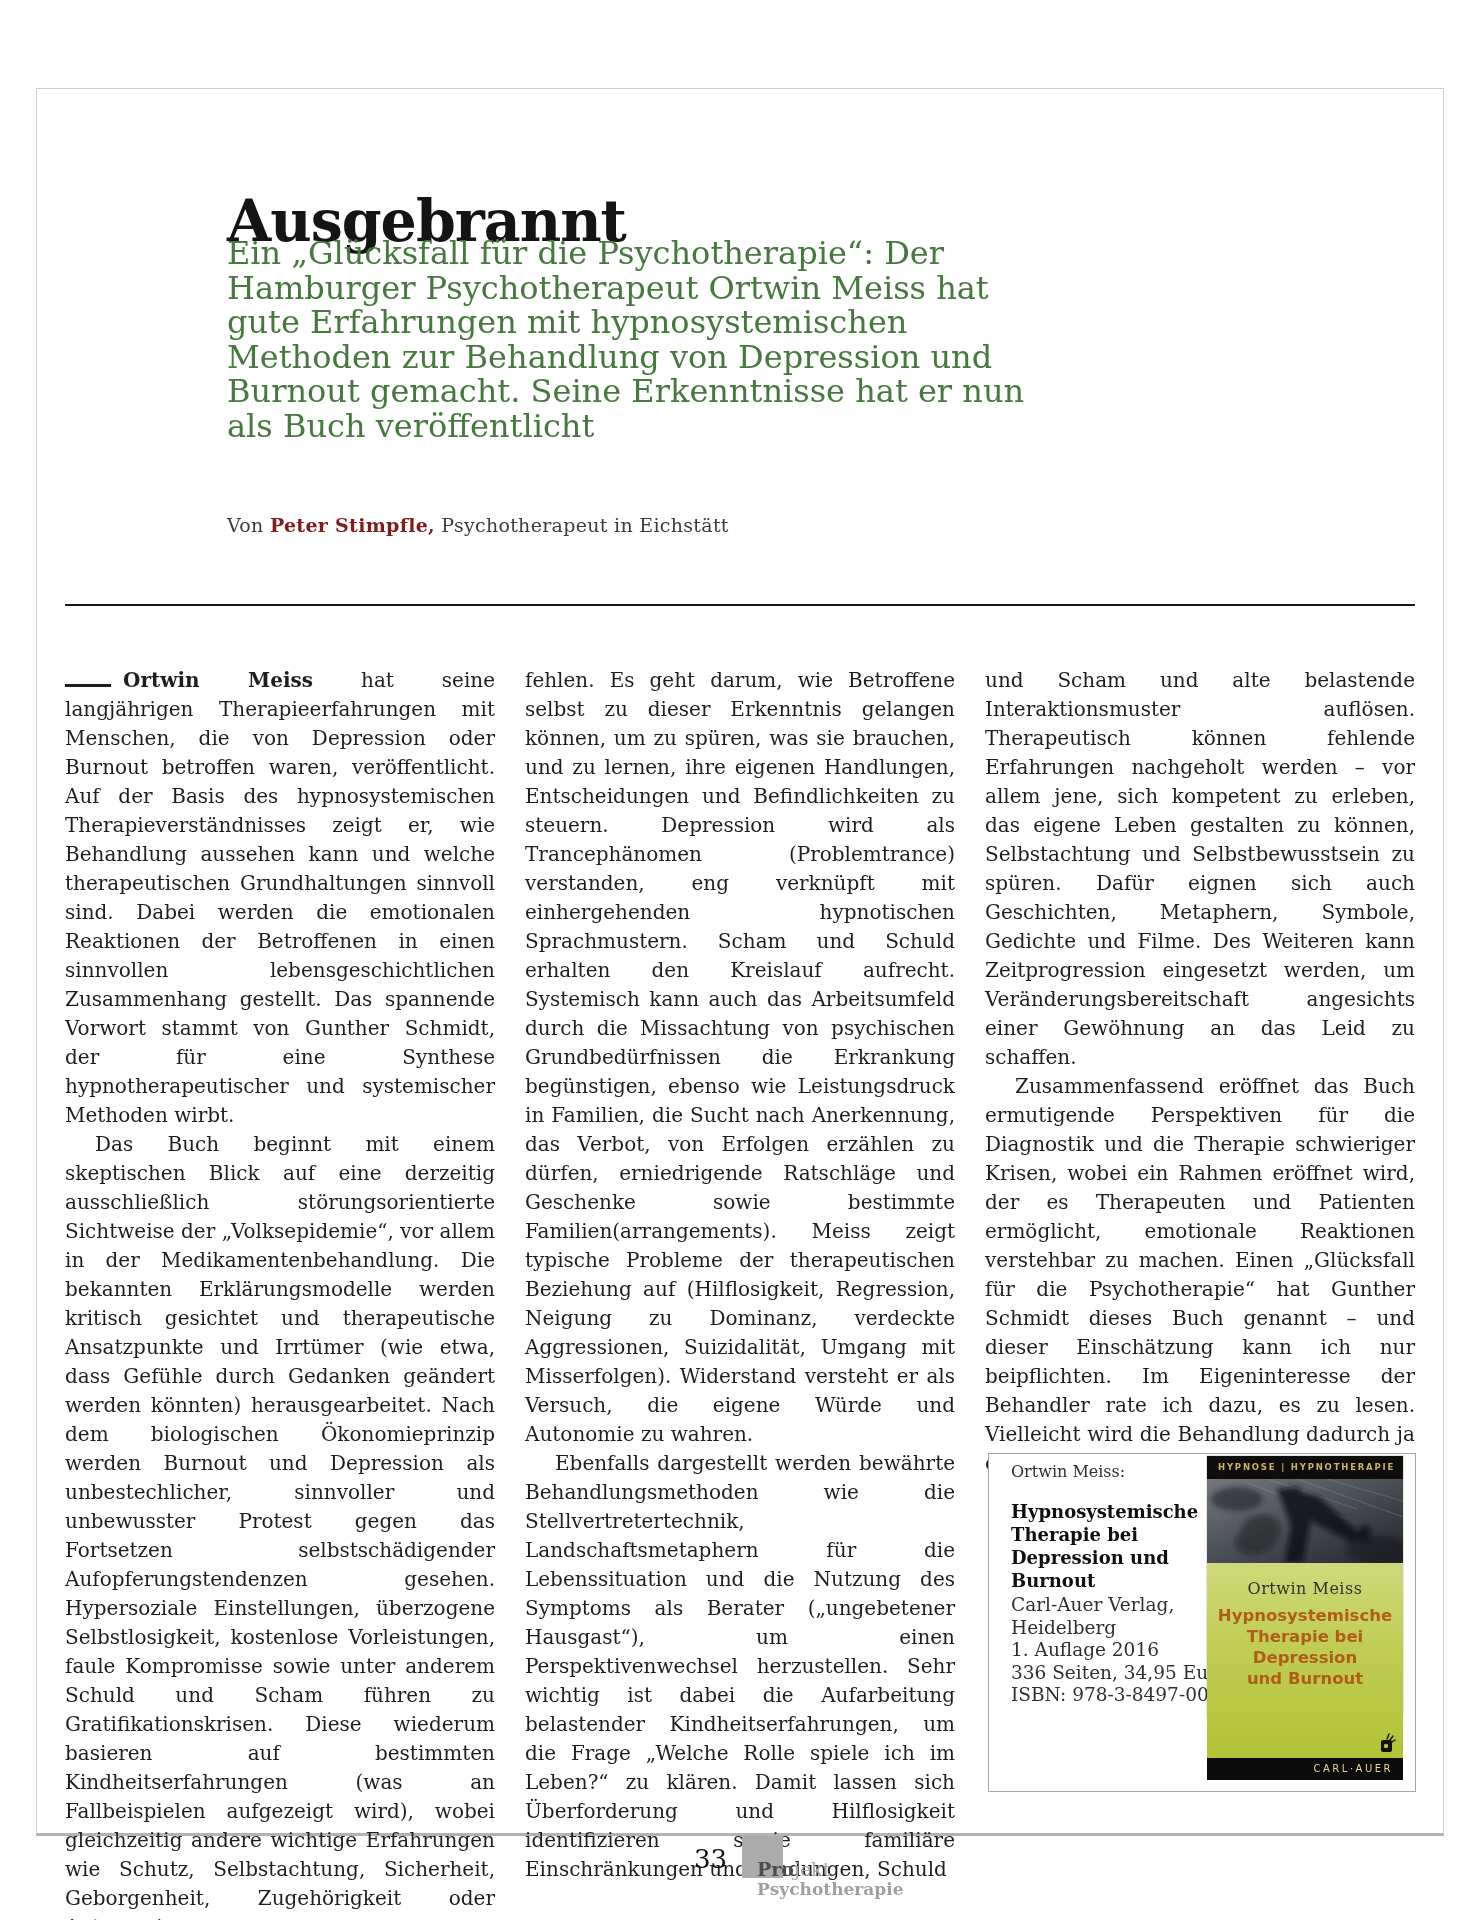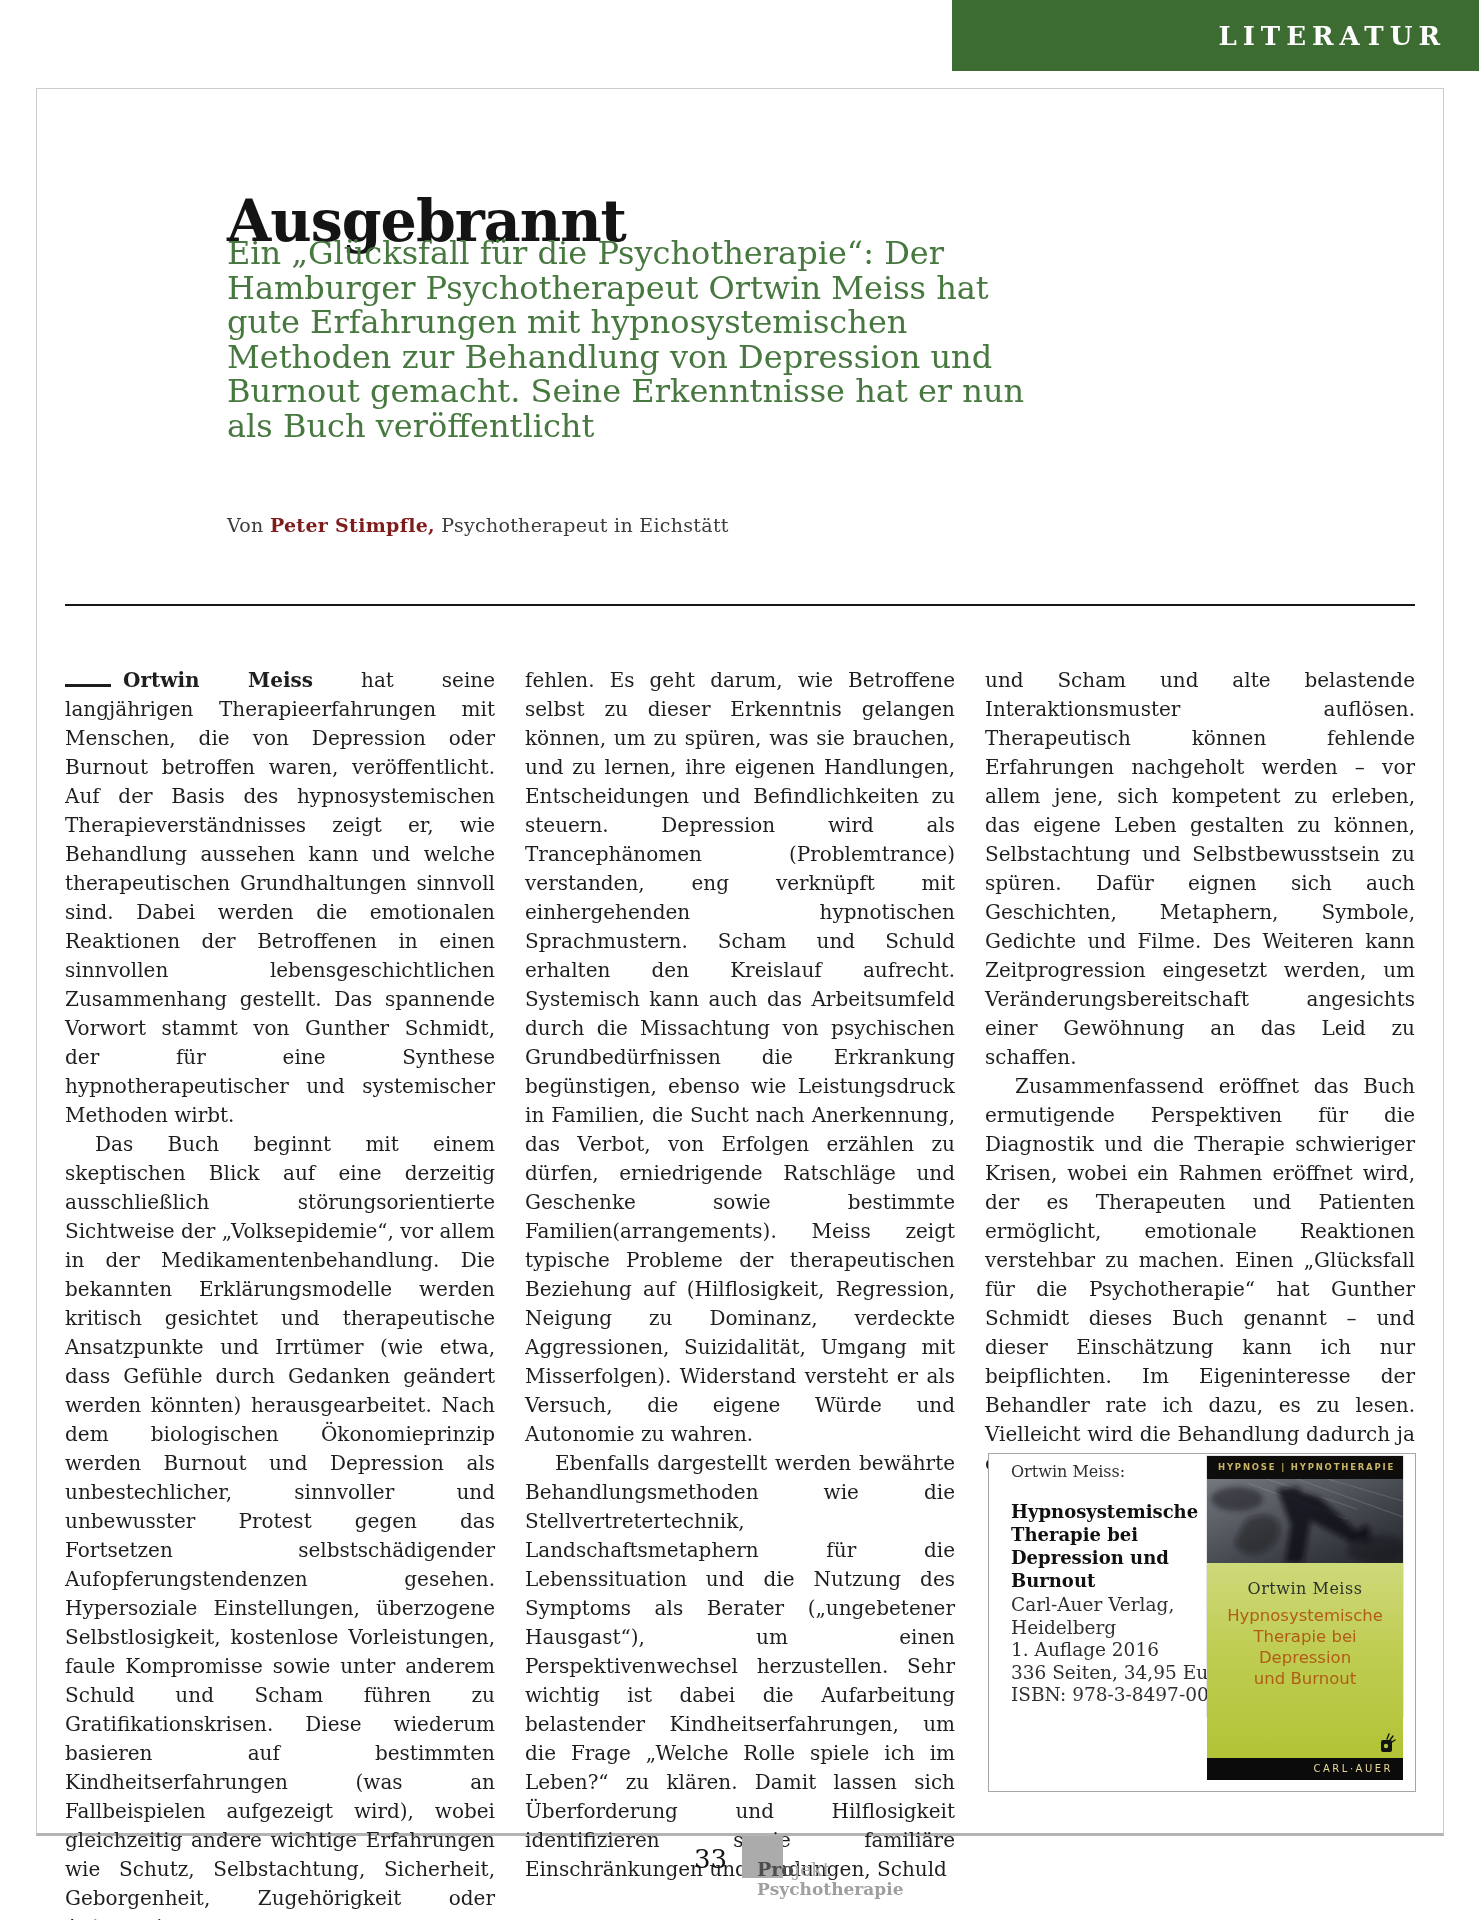--- a/index.html
+++ b/index.html
@@ -46,42 +46,39 @@
   .bb-details{position:absolute;left:22px;top:140px;font-size:18.5px;line-height:22.5px;color:#2f2f2f;}
 
   
   .cover{position:absolute;top:2px;right:12px;width:196px;height:260px;box-shadow:0 0 0 1px rgba(0,0,0,.10);}
   .cover-strip{height:23px;background:#0e0d0b;color:#c9b566;font-family:"DejaVu Sans",sans-serif;
         font-weight:bold;font-size:8.5px;letter-spacing:1.8px;line-height:23px;padding-left:11px;box-sizing:border-box;}
   .cover-photo{height:84px;display:block;}
   .cover-green{position:relative;height:195px;background:linear-gradient(180deg,#ced97a 0%,#bfcd52 45%,#b2c336 100%);
         text-align:center;}
   .cover-author{padding-top:16px;font-family:"DejaVu Serif",serif;font-size:16px;color:#30322a;letter-spacing:.5px;}
-  .cover-title{margin-top:7px;padding:0 4px;font-family:"DejaVu Sans",sans-serif;font-weight:normal;
+  .cover-title{margin-top:7px;padding:0 4px;font-family:"DejaVu Sans",sans-serif;font-weight:bold;
         font-size:16.5px;line-height:21px;color:#b15c17;}
   .cover-logo{position:absolute;right:7px;bottom:5px;width:18px;height:20px;}
   .cover-bar{height:22px;background:#0b0b0b;color:#e9d794;font-family:"DejaVu Sans",sans-serif;
         font-weight:normal;font-size:10px;letter-spacing:2.5px;line-height:22px;text-align:right;
         padding-right:10px;box-sizing:border-box;}
 
   
   .page-number{position:absolute;left:694px;top:1844px;font-size:26px;color:#111111;}
   .logo-square{position:absolute;left:742px;top:1836px;width:41px;height:42px;background:#ababab;}
   .logo-line1{position:absolute;left:757px;top:1858px;font-weight:bold;font-size:19px;color:#4d4d4d;z-index:2;}
   .logo-line1 .light{font-weight:normal;color:#a8a8a8;}
   .logo-line2{position:absolute;left:757px;top:1879px;font-weight:bold;font-size:17px;color:#9f9f9f;z-index:2;}
 </style>
 </head>
 <body>
 
 <div id="page">
 
-  <div class="green-tab">
-    <span class="label">LITERATUR</span>
-  </div>
 
   <div class="frame"></div>
 
   <h1 class="title">Ausgebrannt</h1>
 
   <div class="standfirst">Ein „Glücksfall für die Psychotherapie“: Der Hamburger Psychotherapeut Ortwin Meiss hat gute Erfahrungen mit hypnosystemischen Methoden zur Behandlung von Depression und Burnout gemacht. Seine Erkenntnisse hat er nun als Buch veröffentlicht</div>
 
   <div class="byline"><span>Von </span><span class="author">Peter Stimpfle,</span><span> Psychotherapeut in Eichstätt</span></div>
 
   <div class="rule"></div>

